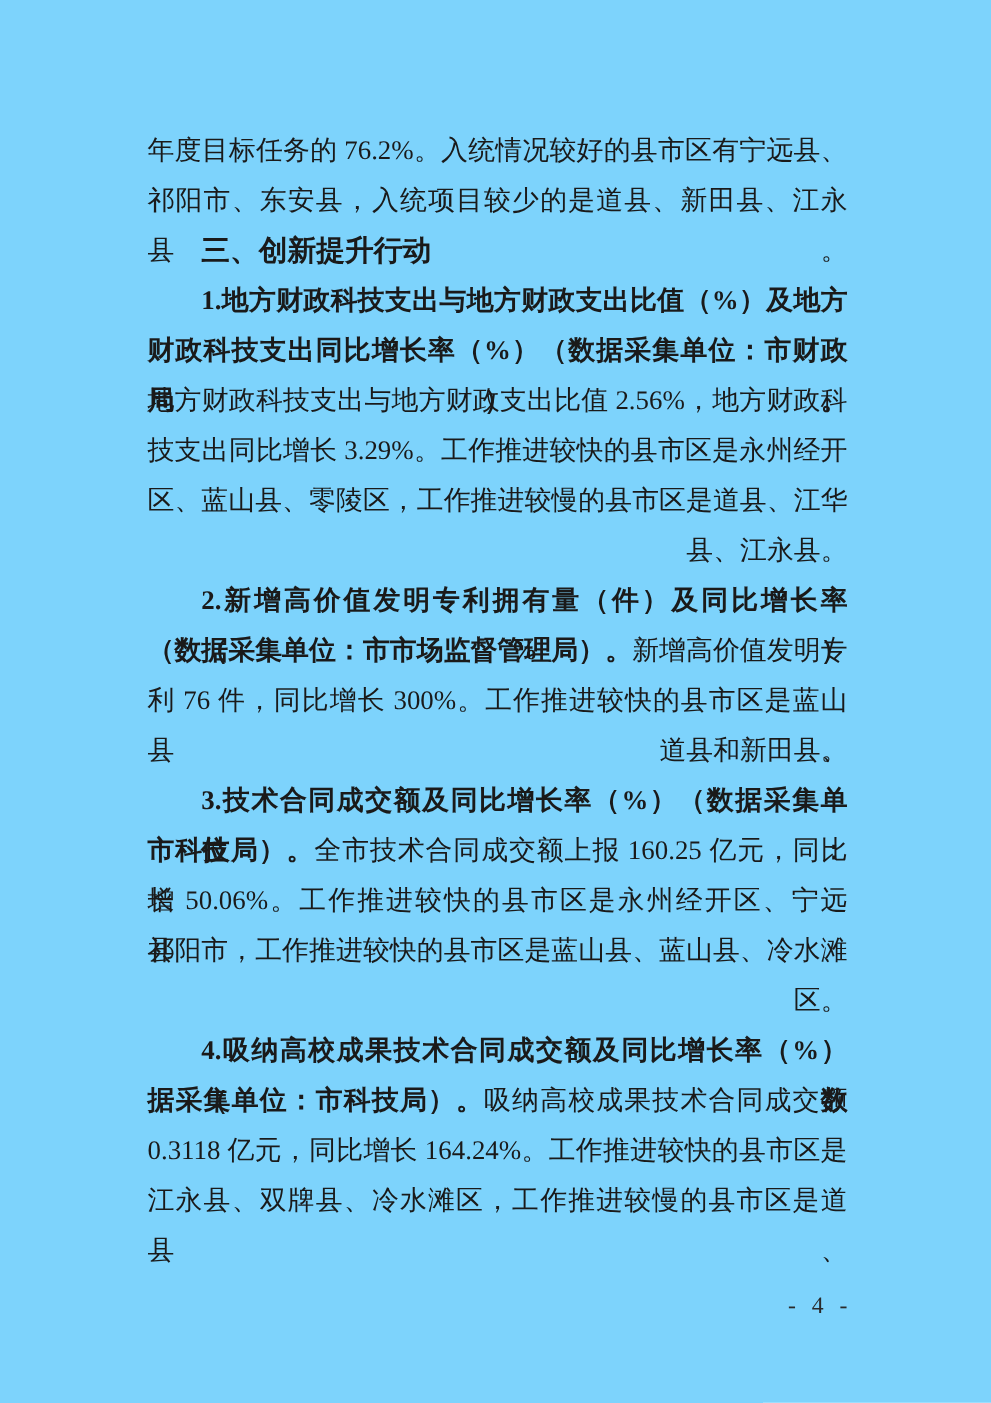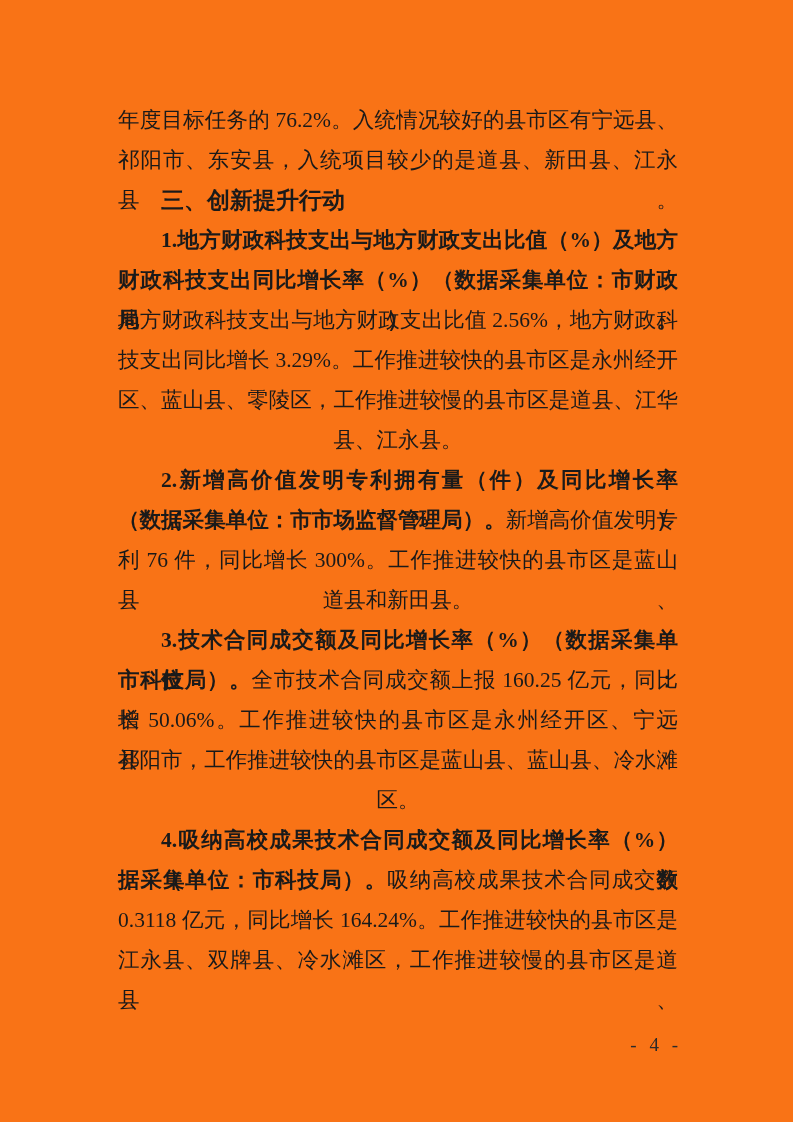--- a/index.html
+++ b/index.html
@@ -6,32 +6,32 @@
   body {
     width: 793px; height: 1122px;
     background: #ffffff;
     position: relative;
     overflow: hidden;
     font-family: "Liberation Serif", "DejaVu Serif", serif;
     color: #1a1a1a;
   }
   .page {
     position: absolute; inset: 0;
-    background: #f97316;
+    background: #7dd3fc;
   }
   .text-block {
     position: absolute;
     left: 118px; top: 100px;
     width: 560px;
   }
   .line {
     height: 40px;
     line-height: 40px;
     font-size: 21.5px;
-    text-align: center;
+    text-align: right;
     letter-spacing: 0;
   }
   .line.fill {
     text-align: justify;
     text-align-last: justify;
     text-justify: inter-character;
   }
   .line.indent { padding-left: 43px; }
   .seg.bold { font-weight: bold; }
   .line.section-heading {

